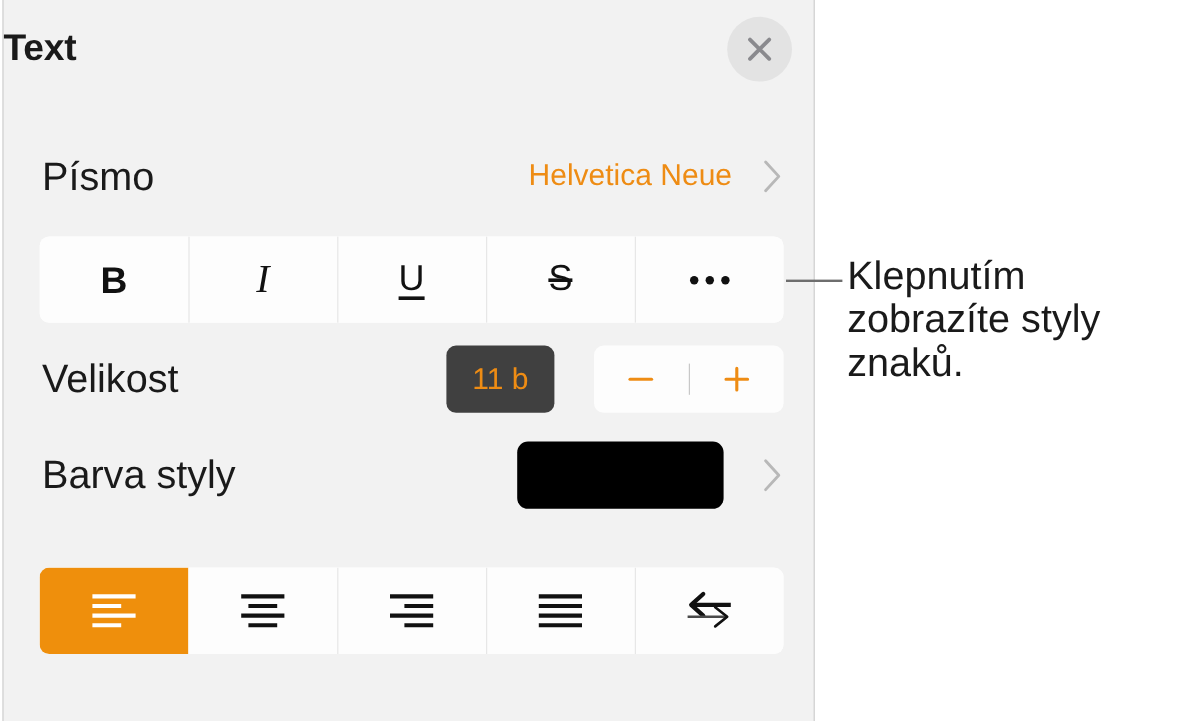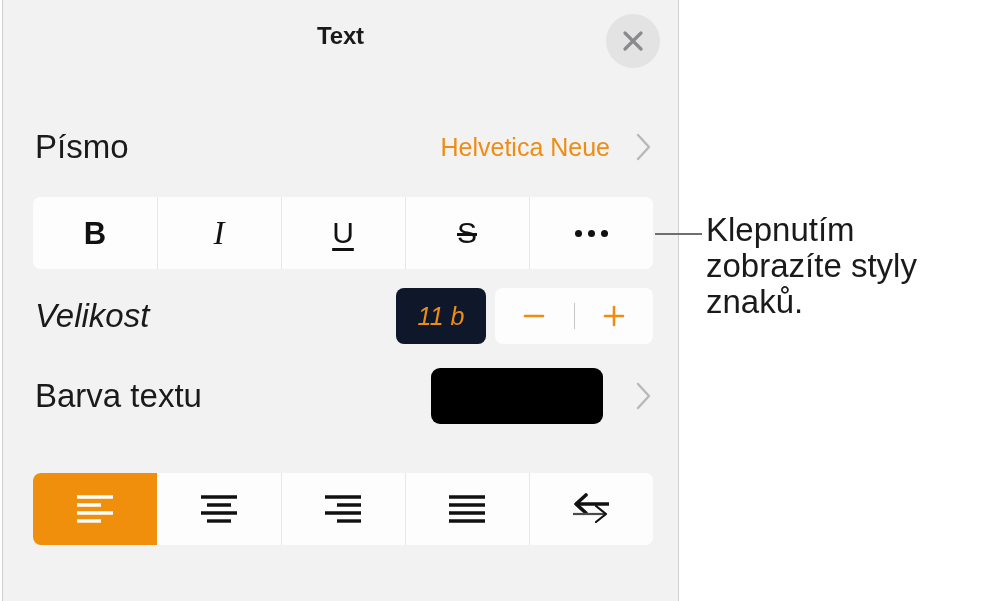--- a/index.html
+++ b/index.html
@@ -33,22 +33,22 @@
   #panel-header {
     position: absolute;
     left: 0; top: 0;
     width: 100%;
     height: 82px;
   }
   #panel-title {
     position: absolute;
     left: 0; right: 0;
     top: 22px;
-    text-align: center;
-    font-size: 24px;
+    text-align: left;
+    font-size: 31px;
     font-weight: 700;
     color: #1a1a1a;
     letter-spacing: -0.2px;
   }
   #close-button {
     position: absolute;
     right: 18px;
     top: 14px;
     width: 54px;
     height: 54px;
@@ -149,28 +149,28 @@
   .dots i {
     display: block;
     width: 7px; height: 7px;
     border-radius: 50%;
     background: #111111;
   }
 
   #style-group { top: 197px; }
 
   
-  #row-size { top: 288px; height: 56px; font-style: italic; }
+  #row-size { top: 288px; height: 56px; }
   #size-value-box {
     position: absolute;
-    left: 393px;
+    left: 369px;
     top: 0;
     width: 90px;
     height: 56px;
-    background: #0f172a;
+    background: #404040;
     border-radius: 8px;
     display: flex;
     align-items: center;
     justify-content: center;
     cursor: pointer;
   }
   #size-value-text {
     font-size: 25px;
     color: #ee8c14;
   }
@@ -296,21 +296,21 @@
       <span id="stepper-divider"></span>
       <button class="stepper-btn">
         <svg width="30" height="30" viewBox="0 0 30 30">
           <path d="M6 15 H24 M15 6 V24" stroke="#ee8c14" stroke-width="2.6" stroke-linecap="round"></path>
         </svg>
       </button>
     </div>
   </div>
 
   <div class="row" id="row-color">
-    <div class="row-label">Barva textu</div>
+    <div class="row-label">Barva styly</div>
     <div id="color-swatch"></div>
     <svg class="chevron-right" viewBox="0 0 16 28">
       <path d="M2 2 L13 14 L2 26" stroke="#b8b8b8" stroke-width="2.4" fill="none" stroke-linecap="round" stroke-linejoin="round"></path>
     </svg>
   </div>
 
   <div class="seg-group" id="align-group">
     <button class="seg-btn selected">
       <svg class="align-icon" width="52" height="34" viewBox="0 0 52 34">
         <g stroke="#ffffff" stroke-width="3.4" stroke-linecap="butt">

